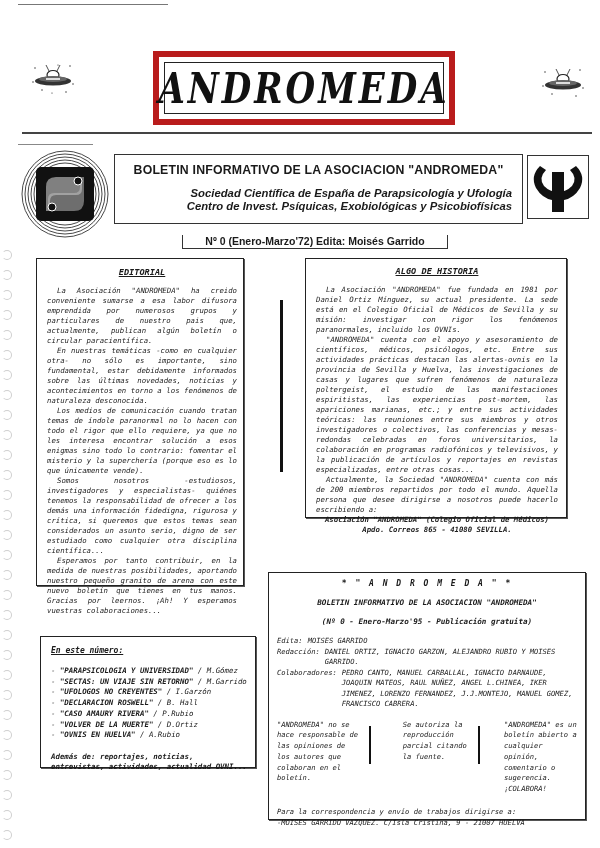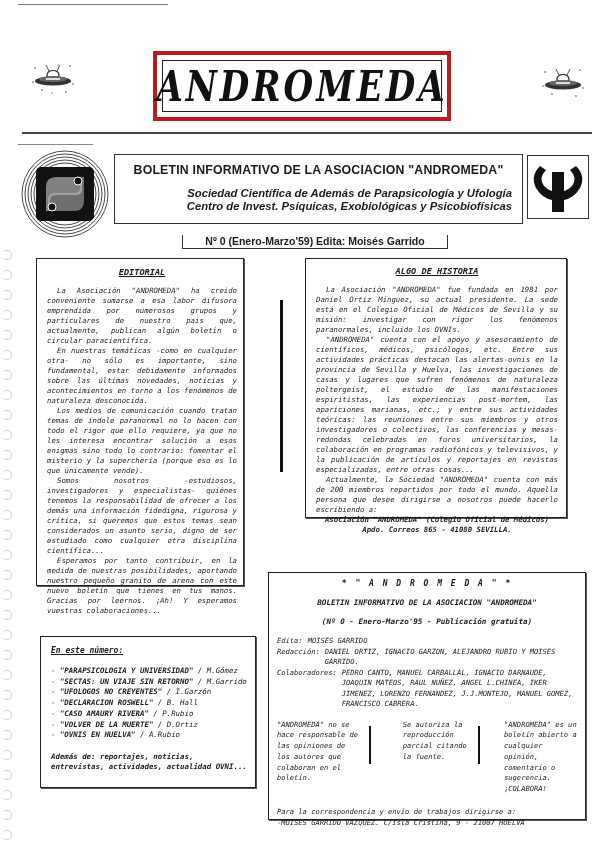--- a/index.html
+++ b/index.html
@@ -11,21 +11,21 @@
   .holes { left: 2px; top: 250px; width: 14px; height: 590px; }
   .holes span { display: block; width: 8px; height: 8px; border: 1px solid #cfcfcf; border-radius: 50%;
                 border-left-color: transparent; margin-bottom: 10px; }
 
   .rule { background: #444; height: 2px; }
   .rule-top { left: 18px; top: 4px; width: 150px; height: 1px; background: #777; }
   .rule-mid { left: 22px; top: 132px; width: 570px; }
   .rule-mid2 { left: 18px; top: 144px; width: 75px; height: 1px; background:#888; }
 
   
-  .masthead-outer { left: 153px; top: 51px; width: 290px; height: 62px; border: 4px solid #b91c1c; }
+  .masthead-outer { left: 153px; top: 51px; width: 290px; height: 62px; border: 6px solid #b91c1c; }
   .masthead-inner { position: absolute; left: 5px; top: 5px; right: 5px; bottom: 5px; border: 1.5px solid #222;
                     display: flex; align-items: center; justify-content: center; }
   .masthead-title { font-family: "DejaVu Serif", serif; font-size: 34px; font-weight: bold; letter-spacing: 3px;
                     color: #111; font-style: italic; transform: scaleY(1.25); }
 
   .ufo { width: 46px; height: 34px; }
 
   
   .logo-left { left: 20px; top: 149px; width: 90px; height: 90px; }
   .logo-right { left: 527px; top: 155px; width: 60px; height: 62px; border: 1.5px solid #333; }
@@ -46,21 +46,21 @@
   .body-text { font-family: "DejaVu Sans Mono", monospace; font-style: italic; font-size: 7.3px; line-height: 10px;
                text-align: justify; color: #1c1c1c; }
   .body-text p { margin: 0; text-indent: 10px; }
 
   .editorial { left: 36px; top: 258px; width: 208px; height: 328px; padding: 8px 6px 4px 10px; box-sizing: border-box; }
   .historia { left: 305px; top: 258px; width: 262px; height: 260px; padding: 7px 8px 4px 10px; box-sizing: border-box; }
   .historia .center { text-align: center; text-indent: 0; font-weight: bold; }
 
   .bar-left { left: 280px; top: 300px; width: 3px; height: 172px; background: #111; }
 
-  .toc { left: 40px; top: 636px; width: 216px; height: 152px; padding: 9px 8px 4px 10px; box-sizing: border-box; }
+  .toc { left: 40px; top: 636px; width: 216px; height: 132px; padding: 9px 8px 4px 10px; box-sizing: border-box; }
   .toc-heading { font-style: italic; font-weight: bold; font-size: 8px; text-decoration: underline; margin-bottom: 11px; }
   .toc-list { list-style: none; margin: 0 0 11px 0; padding: 0; }
   .toc-list li { font-size: 7.4px; line-height: 10.7px; font-style: italic; }
   .toc-list .t { font-weight: bold; }
   .toc-extra { font-style: italic; font-weight: bold; font-size: 7.4px; line-height: 10.5px; }
 
   .credits { left: 268px; top: 572px; width: 318px; height: 248px; padding: 6px 8px 4px 8px; box-sizing: border-box; }
   .credits .c-head { text-align: center; font-style: italic; font-weight: bold; font-size: 8px; letter-spacing: 2px; margin-bottom: 10px; }
   .credits .c-line { text-align: center; font-style: italic; font-size: 7.6px; font-weight: bold; margin-bottom: 10px; }
   .credits .c-row { font-size: 7.1px; font-style: italic; line-height: 10.5px; display: flex; }
@@ -176,33 +176,33 @@
     <path d="M26 38 Q26 28 36 28 L56 28 Q62 28 62 34 L62 40 Q62 46 56 46 L36 46 Q30 46 30 52 L30 62 L26 62 Z" fill="#ddd" opacity="0.55"></path>
     <path d="M64 52 Q64 62 54 62 L34 62 Q28 62 28 56 L28 50 Q28 44 34 44 L54 44 Q60 44 60 38 L60 28 L64 28 Z" fill="#bbb" opacity="0.55"></path>
     <circle cx="58" cy="32" r="4" fill="#111" stroke="#fff" stroke-width="1"></circle>
     <circle cx="32" cy="58" r="4" fill="#111" stroke="#fff" stroke-width="1"></circle>
   </svg>
 </div>
 
 <div class="abs header-box">
   <div class="header-title">BOLETIN INFORMATIVO DE LA ASOCIACION "ANDROMEDA"</div>
   <div class="header-sub">
-    <div>Sociedad Científica de Además de Parapsicología y Ufología</div>
+    <div>Sociedad Científica de España de Parapsicología y Ufología</div>
     <div>Centro de Invest. Psíquicas, Exobiológicas y Psicobiofísicas</div>
   </div>
 </div>
 
 <div class="abs logo-right">
   <svg width="60" height="62" viewBox="0 0 60 62">
     <path d="M12 10 L18 14 Q10 22 16 30 Q22 36 30 36 Q38 36 44 30 Q50 22 42 14 L48 10 Q58 20 52 32 Q46 42 36 44 L36 56 L24 56 L24 44 Q14 42 8 32 Q2 20 12 10 Z" fill="#111"></path>
     <rect x="24" y="16" width="12" height="40" fill="#111"></rect>
   </svg>
 </div>
 
-<div class="abs issue-box">Nº 0 (Enero-Marzo'59)  Edita: Moisés Garrido</div>
+<div class="abs issue-box">Nº 0 (Enero-Marzo'72)  Edita: Moisés Garrido</div>
 
 <div class="abs panel editorial">
   <div class="panel-title">EDITORIAL</div>
   <div class="body-text">
     <p>La Asociación "ANDROMEDA" ha creido conveniente sumarse a esa labor difusora emprendida por numerosos grupos y particulares de nuestro pais que, actualmente, publican algún boletín o circular paracientífica.</p>
     <p>En nuestras temáticas -como en cualquier otra- no sólo es importante, sino fundamental, estar debidamente informados sobre las últimas novedades, noticias y acontecimientos en torno a los fenómenos de naturaleza desconocida.</p>
     <p>Los medios de comunicación cuando tratan temas de índole paranormal no lo hacen con todo el rigor que ello requiere, ya que no les interesa encontrar solución a esos enigmas sino todo lo contrario: fomentar el misterio y la superchería (porque eso es lo que únicamente vende).</p>
     <p>Somos nosotros -estudiosos, investigadores y especialistas- quiénes tenemos la responsabilidad de ofrecer a los demás una información fidedigna, rigurosa y crítica, si queremos que estos temas sean considerados un asunto serio, digno de ser estudiado como cualquier otra disciplina científica...</p>
     <p>Esperamos por tanto contribuir, en la medida de nuestras posibilidades, aportando nuestro pequeño granito de arena con este nuevo boletín que tienes en tus manos. Gracias por leernos. ¡Ah! Y esperamos vuestras colaboraciones...</p>
   </div>

